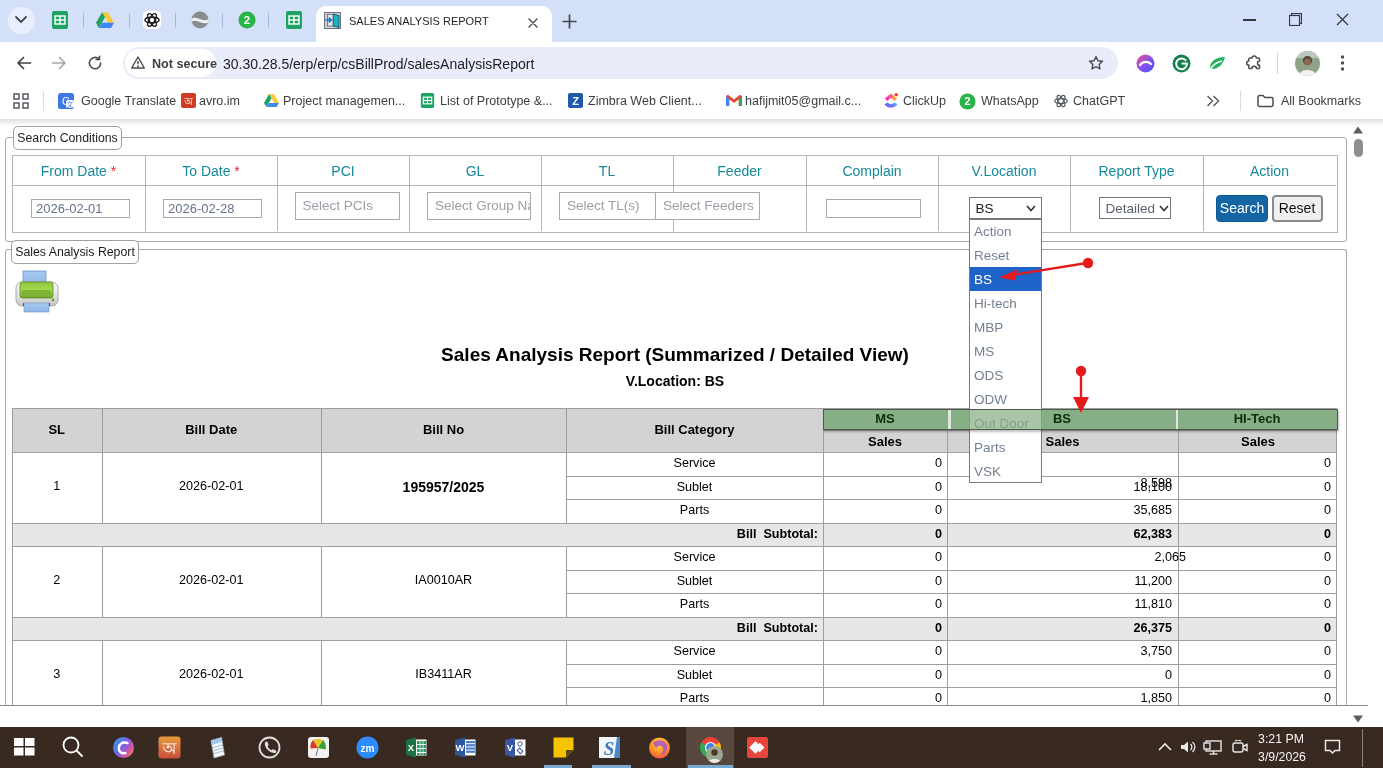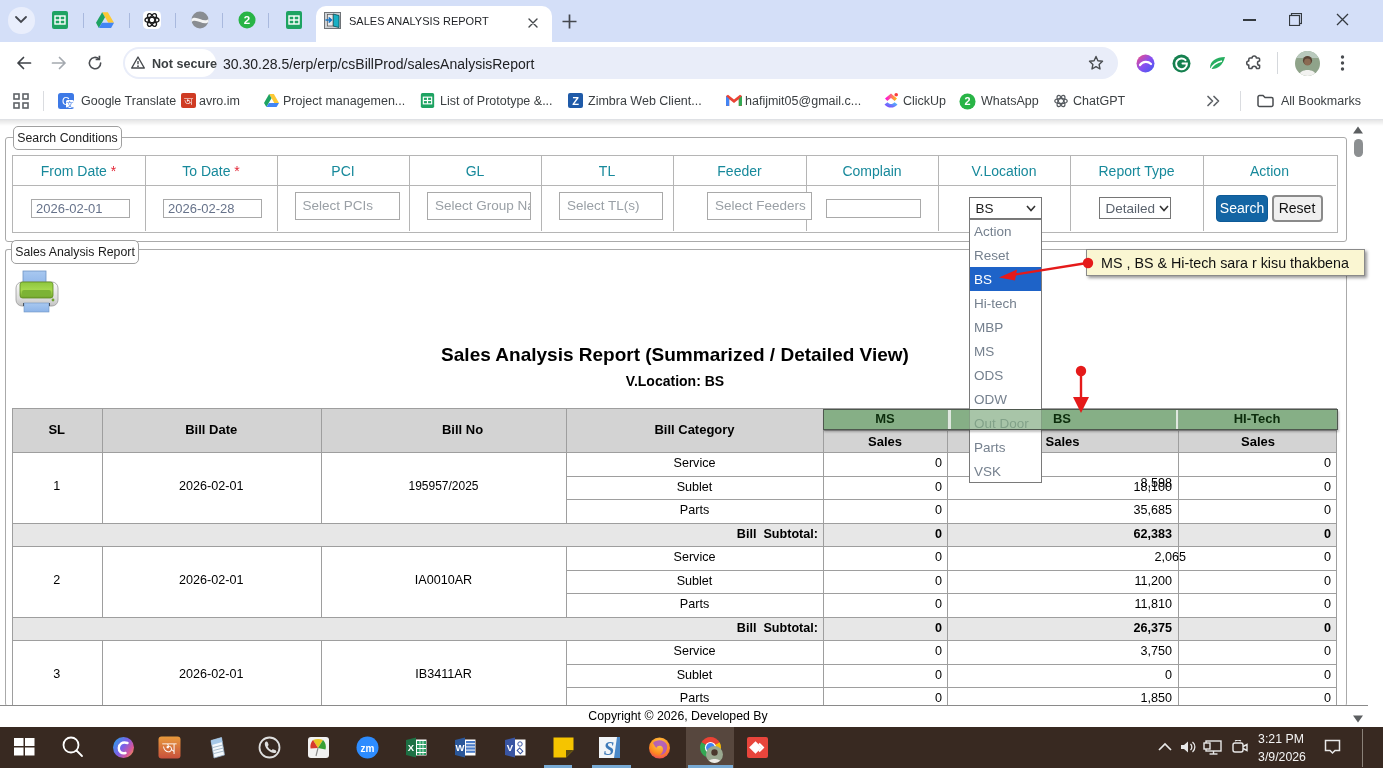--- a/index.html
+++ b/index.html
@@ -247,21 +247,21 @@
 <div class="tealh" style="left:673px;top:163px;width:133px">Feeder</div>
 <div class="tealh" style="left:806px;top:163px;width:132px">Complain</div>
 <div class="tealh" style="left:938px;top:163px;width:132px">V.Location</div>
 <div class="tealh" style="left:1070px;top:163px;width:133px">Report Type</div>
 <div class="tealh" style="left:1203px;top:163px;width:133px">Action</div>
 <div class="inp" style="left:31px;top:199px;width:93px;height:17px;font-size:13px;color:#66728a;line-height:17px;padding-left:4px">2026-02-01</div>
 <div class="inp" style="left:163px;top:199px;width:93px;height:17px;font-size:13px;color:#66728a;line-height:17px;padding-left:4px">2026-02-28</div>
 <div class="inp ph" style="left:294.5px;top:192px;width:96px;height:26px">Select PCIs</div>
 <div class="inp ph" style="left:427px;top:192px;width:95px;height:26px">Select Group Na</div>
 <div class="inp ph" style="left:559px;top:192px;width:95px;height:26px">Select TL(s)</div>
-<div class="inp ph" style="left:707px;top:192px;width:96px;height:26px">Select Feeders</div>
+<div class="inp ph" style="left:655px;top:192px;width:96px;height:26px">Select Feeders</div>
 <div class="inp" style="left:826px;top:199px;width:93px;height:17px"></div>
 <div class="s" style="left:968.5px;top:197px;width:73px;height:22px;border:1px solid #767676;background:#fff;font-size:13.5px;color:#1c1c1c;line-height:22px;padding-left:6px;box-sizing:border-box">BS</div>
 <svg class="s" style="left:1026px;top:205px" width="10" height="7">
       <path d="M1 1 L5 5.5 L9 1" stroke="#333" stroke-width="1.6" fill="none"></path>
     </svg>
 <div class="s" style="left:1098.5px;top:197px;width:72px;height:22px;border:1px solid #767676;background:#fff;font-size:13.5px;color:#5a626d;line-height:22px;padding-left:6px;box-sizing:border-box">Detailed</div>
 <svg class="s" style="left:1158.5px;top:205px" width="10" height="7">
       <path d="M1 1 L5 5.5 L9 1" stroke="#333" stroke-width="1.6" fill="none"></path>
     </svg>
 <div class="s" style="left:1216px;top:195px;width:52px;height:27px;background:#1365a4;border:1px solid #0d5a97;border-radius:4px;color:#fff;font-size:14px;text-align:center;line-height:25px;box-sizing:border-box">Search</div>
@@ -321,28 +321,28 @@
 <div class="vl" style="left:101.5px;top:546px;height:70.5px"></div>
 <div class="vl" style="left:101.5px;top:640px;height:65px"></div>
 <div class="vl" style="left:321px;top:407.5px;height:115px"></div>
 <div class="vl" style="left:321px;top:546px;height:70.5px"></div>
 <div class="vl" style="left:321px;top:640px;height:65px"></div>
 <div class="vl" style="left:566px;top:407.5px;height:115px"></div>
 <div class="vl" style="left:566px;top:546px;height:70.5px"></div>
 <div class="vl" style="left:566px;top:640px;height:65px"></div>
 <div class="s" style="left:12px;top:422px;width:89.5px;text-align:center;font-size:13px;font-weight:bold;color:#000">SL</div>
 <div class="s" style="left:101.5px;top:422px;width:219.5px;text-align:center;font-size:13px;font-weight:bold;color:#000">Bill Date</div>
-<div class="s" style="left:340px;top:422px;width:245px;text-align:center;font-size:13px;font-weight:bold;color:#000">Bill No</div>
+<div class="s" style="left:321px;top:422px;width:245px;text-align:center;font-size:13px;font-weight:bold;color:#000">Bill No</div>
 <div class="s" style="left:566px;top:422px;width:257px;text-align:center;font-size:13px;font-weight:bold;color:#000">Bill Category</div>
 <div class="s" style="left:823px;top:434px;width:124px;text-align:center;font-size:13px;font-weight:bold;color:#000">Sales</div>
 <div class="s" style="left:947px;top:434px;width:231px;text-align:center;font-size:13px;font-weight:bold;color:#000">Sales</div>
 <div class="s" style="left:1178px;top:434px;width:160px;text-align:center;font-size:13px;font-weight:bold;color:#000">Sales</div>
 <div class="s" style="left:12px;top:479.25px;width:89.5px;text-align:center;font-size:12.6px;font-weight:normal;color:#000">1</div>
 <div class="s" style="left:101.5px;top:479.25px;width:219.5px;text-align:center;font-size:12.6px;font-weight:normal;color:#000">2026-02-01</div>
-<div class="s" style="left:321px;top:479.25px;width:245px;text-align:center;font-size:12px;font-weight:normal;color:#000">195957/2025</div>
+<div class="s" style="left:321px;top:479.25px;width:245px;text-align:center;font-size:14px;font-weight:bold;color:#000">195957/2025</div>
 <div class="s" style="left:566px;top:456px;width:257px;text-align:center;font-size:12.6px;font-weight:normal;color:#000">Service</div>
     <div class="num" style="left:823px;top:456px;width:119px;font-weight:normal">0</div>
     <div class="num" style="left:947px;top:476px;width:225px;font-weight:normal">8,598</div>
     <div class="num" style="left:1178px;top:456px;width:153px;font-weight:normal">0</div>
 <div class="s" style="left:566px;top:479.5px;width:257px;text-align:center;font-size:12.6px;font-weight:normal;color:#000">Sublet</div>
     <div class="num" style="left:823px;top:479.5px;width:119px;font-weight:normal">0</div>
     <div class="num" style="left:947px;top:479.5px;width:225px;font-weight:normal">18,100</div>
     <div class="num" style="left:1178px;top:479.5px;width:153px;font-weight:normal">0</div>
 <div class="s" style="left:566px;top:503px;width:257px;text-align:center;font-size:12.6px;font-weight:normal;color:#000">Parts</div>
     <div class="num" style="left:823px;top:503px;width:119px;font-weight:normal">0</div>
@@ -380,21 +380,20 @@
     <div class="num" style="left:1178px;top:644px;width:153px;font-weight:normal">0</div>
 <div class="s" style="left:566px;top:667.5px;width:257px;text-align:center;font-size:12.6px;font-weight:normal;color:#000">Sublet</div>
     <div class="num" style="left:823px;top:667.5px;width:119px;font-weight:normal">0</div>
     <div class="num" style="left:947px;top:667.5px;width:225px;font-weight:normal">0</div>
     <div class="num" style="left:1178px;top:667.5px;width:153px;font-weight:normal">0</div>
 <div class="s" style="left:566px;top:691px;width:257px;text-align:center;font-size:12.6px;font-weight:normal;color:#000">Parts</div>
     <div class="num" style="left:823px;top:691px;width:119px;font-weight:normal">0</div>
     <div class="num" style="left:947px;top:691px;width:225px;font-weight:normal">1,850</div>
     <div class="num" style="left:1178px;top:691px;width:153px;font-weight:normal">0</div>
 <div class="s" style="left:0;top:705px;width:1368px;height:22px;background:#fff;border-top:1px solid #8a8a8a"></div>
-<div class="s" style="left:0;top:709px;width:1356px;text-align:center;font-size:12.3px;color:#000">Copyright © 2026, Developed By</div>
 <svg class="s" style="left:1353px;top:126px" width="10" height="8">
       <path d="M5 0.5 L10 7.5 L0 7.5 Z" fill="#5c5f61"></path>
     </svg>
 <div class="s" style="left:1353.5px;top:139px;width:9.5px;height:18px;border-radius:5px;background:#8c8f91"></div>
 <svg class="s" style="left:1353px;top:714.5px" width="10" height="8">
       <path d="M5 7.5 L10 0.5 L0 0.5 Z" fill="#5c5f61"></path>
     </svg>
 <div class="s" style="left:969px;top:219px;width:73px;height:264px;background:#fff;border:1px solid #7a7a7a;box-sizing:border-box"></div>
 <div class="opt s" style="left:974px;top:224px">Action</div>
 <div class="opt s" style="left:974px;top:248px">Reset</div>
@@ -407,21 +406,20 @@
 <div class="opt s" style="left:974px;top:392px">ODW</div>
 <div class="opt s" style="left:974px;top:416px">Out Door</div>
 <div class="opt s" style="left:974px;top:440px">Parts</div>
 <div class="opt s" style="left:974px;top:464px">VSK</div>
 <div class="s" style="left:822.5px;top:408.5px;width:515px;height:21.5px;background:rgba(134,175,134,0.72);border:1.5px solid #4e584e;box-sizing:border-box;box-shadow:1px 2px 2px rgba(0,0,0,0.25)"></div>
 <div class="s" style="left:823px;top:410.5px;width:124px;text-align:center;font-size:13px;font-weight:bold;color:#0c2d0c">MS</div>
 <div class="s" style="left:1000px;top:410.5px;width:124px;text-align:center;font-size:13px;font-weight:bold;color:#0c2d0c">BS</div>
 <div class="s" style="left:1195px;top:410.5px;width:124px;text-align:center;font-size:13px;font-weight:bold;color:#0c2d0c">HI-Tech</div>
 <div class="s" style="left:947.5px;top:410px;width:3px;height:19px;background:#dfe8df"></div>
 <div class="s" style="left:1176px;top:410px;width:2px;height:19px;background:#dfe8df"></div>
-<div style="position:absolute;background:#faf6d2;border:1px solid #8a8a8a;box-shadow:2px 2px 3px rgba(0,0,0,0.4);font-size:14.3px;color:#111;left:1085.5px;top:248.5px;width:279px;height:27px;line-height:27px;text-align:center;box-sizing:border-box">MS , BS &amp; Hi-tech sara r kisu thakbena</div>
 <svg class="s" style="left:990px;top:255px" width="110" height="30" viewBox="0 0 110 30">
       <line x1="97" y1="8" x2="22" y2="20" stroke="#e51a1a" stroke-width="2.4"></line>
       <path d="M9 22.5 L27 14.5 L25 25.5 Z" fill="#e51a1a"></path>
       <circle cx="98" cy="8" r="5.2" fill="#e51a1a"></circle>
     </svg>
 <svg class="s" style="left:1070px;top:365px" width="22" height="50" viewBox="0 0 22 50">
       <circle cx="11" cy="6" r="5.2" fill="#e51a1a"></circle>
       <line x1="11" y1="6" x2="11" y2="34" stroke="#e51a1a" stroke-width="2.4"></line>
       <path d="M3 32 L19 32 L11 48 Z" fill="#e51a1a"></path>
     </svg>

